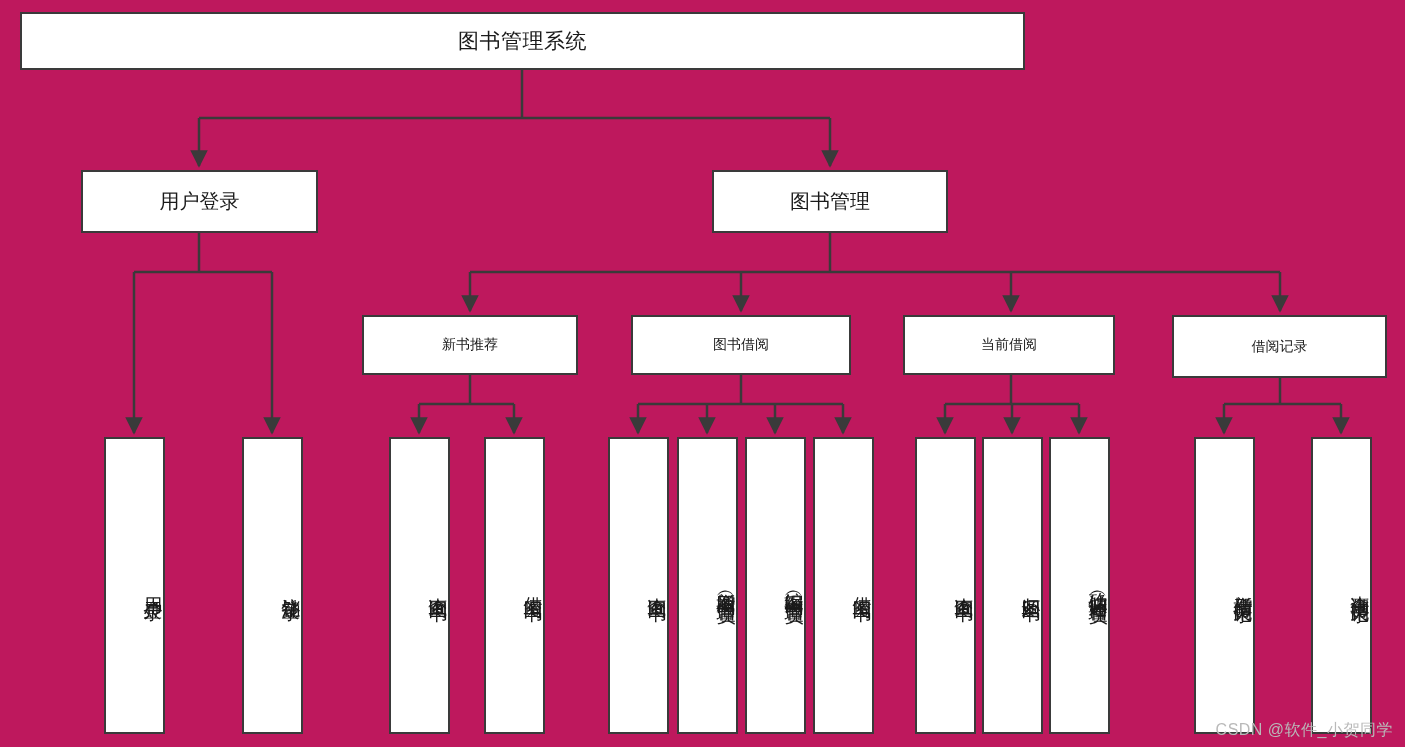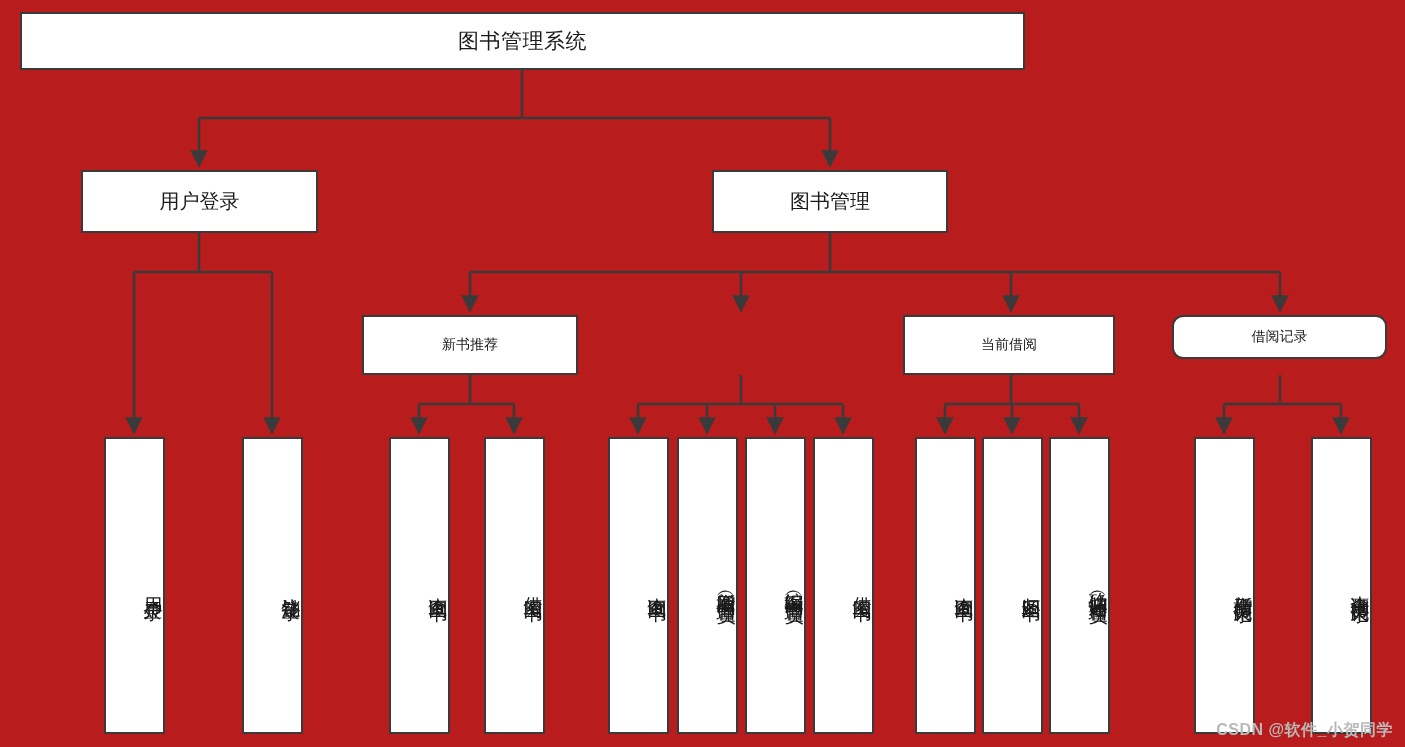--- a/index.html
+++ b/index.html
@@ -8,21 +8,21 @@
     padding: 0;
     background: #ffffff;
   }
   body {
     font-family: "Liberation Sans", "DejaVu Sans", sans-serif;
   }
   #diagram-root {
     position: relative;
     width: 1405px;
     height: 747px;
-    background: #b91c1c;
+    background: #be185d;
     overflow: hidden;
   }
   #edge-layer {
     position: absolute;
     left: 0;
     top: 0;
     width: 1405px;
     height: 747px;
   }
   .node {
@@ -61,21 +61,20 @@
   }
   #watermark {
     position: absolute;
     right: 12px;
     bottom: 6px;
     font-size: 16px;
     color: #b9b9b9;
     letter-spacing: 0.5px;
     white-space: nowrap;
     pointer-events: none;
-    font-weight: bold;
   }
 </style>
 </head>
 <body>
 
 <div id="diagram-root">
 
   <svg id="edge-layer" viewBox="0 0 1405 747" width="1405" height="747" xmlns="http://www.w3.org/2000/svg">
     <defs>
       <marker id="arrow" viewBox="0 0 10 10" refX="9" refY="5" markerWidth="7" markerHeight="7" orient="auto-start-reverse">
@@ -128,22 +127,23 @@
       <path d="M 1341 404 L 1341 433" marker-end="url(#arrow)"></path>
     </g>
   </svg>
 
   <div class="node node-h" style="left:20px; top:12px; width:1005px; height:58px;">图书管理系统</div>
 
   <div class="node node-l2" style="left:81px; top:170px; width:237px; height:63px;">用户登录</div>
   <div class="node node-l2" style="left:712px; top:170px; width:236px; height:63px;">图书管理</div>
 
   <div class="node node-l3" style="left:362px; top:315px; width:216px; height:60px;">新书推荐</div>
+  <div class="node node-l3" style="left:631px; top:315px; width:220px; height:60px;">图书借阅</div>
   <div class="node node-l3" style="left:903px; top:315px; width:212px; height:60px;">当前借阅</div>
-  <div class="node node-l3" style="left:1172px; top:315px; width:215px; height:44px;border-radius:11px;">借阅记录</div>
+  <div class="node node-l3" style="left:1172px; top:315px; width:215px; height:63px;">借阅记录</div>
 
   <div class="node node-leaf" style="left:104px; top:437px; width:61px; height:297px;">用户登录</div>
   <div class="node node-leaf" style="left:242px; top:437px; width:61px; height:297px;">注销登录</div>
 
   <div class="node node-leaf" style="left:389px; top:437px; width:61px; height:297px;">查询图书</div>
   <div class="node node-leaf" style="left:484px; top:437px; width:61px; height:297px;">借阅图书</div>
 
   <div class="node node-leaf" style="left:608px; top:437px; width:61px; height:297px;">查询图书</div>
   <div class="node node-leaf" style="left:677px; top:437px; width:61px; height:297px;">新增图书（管理员）</div>
   <div class="node node-leaf" style="left:745px; top:437px; width:61px; height:297px;">编辑图书（管理员）</div>

